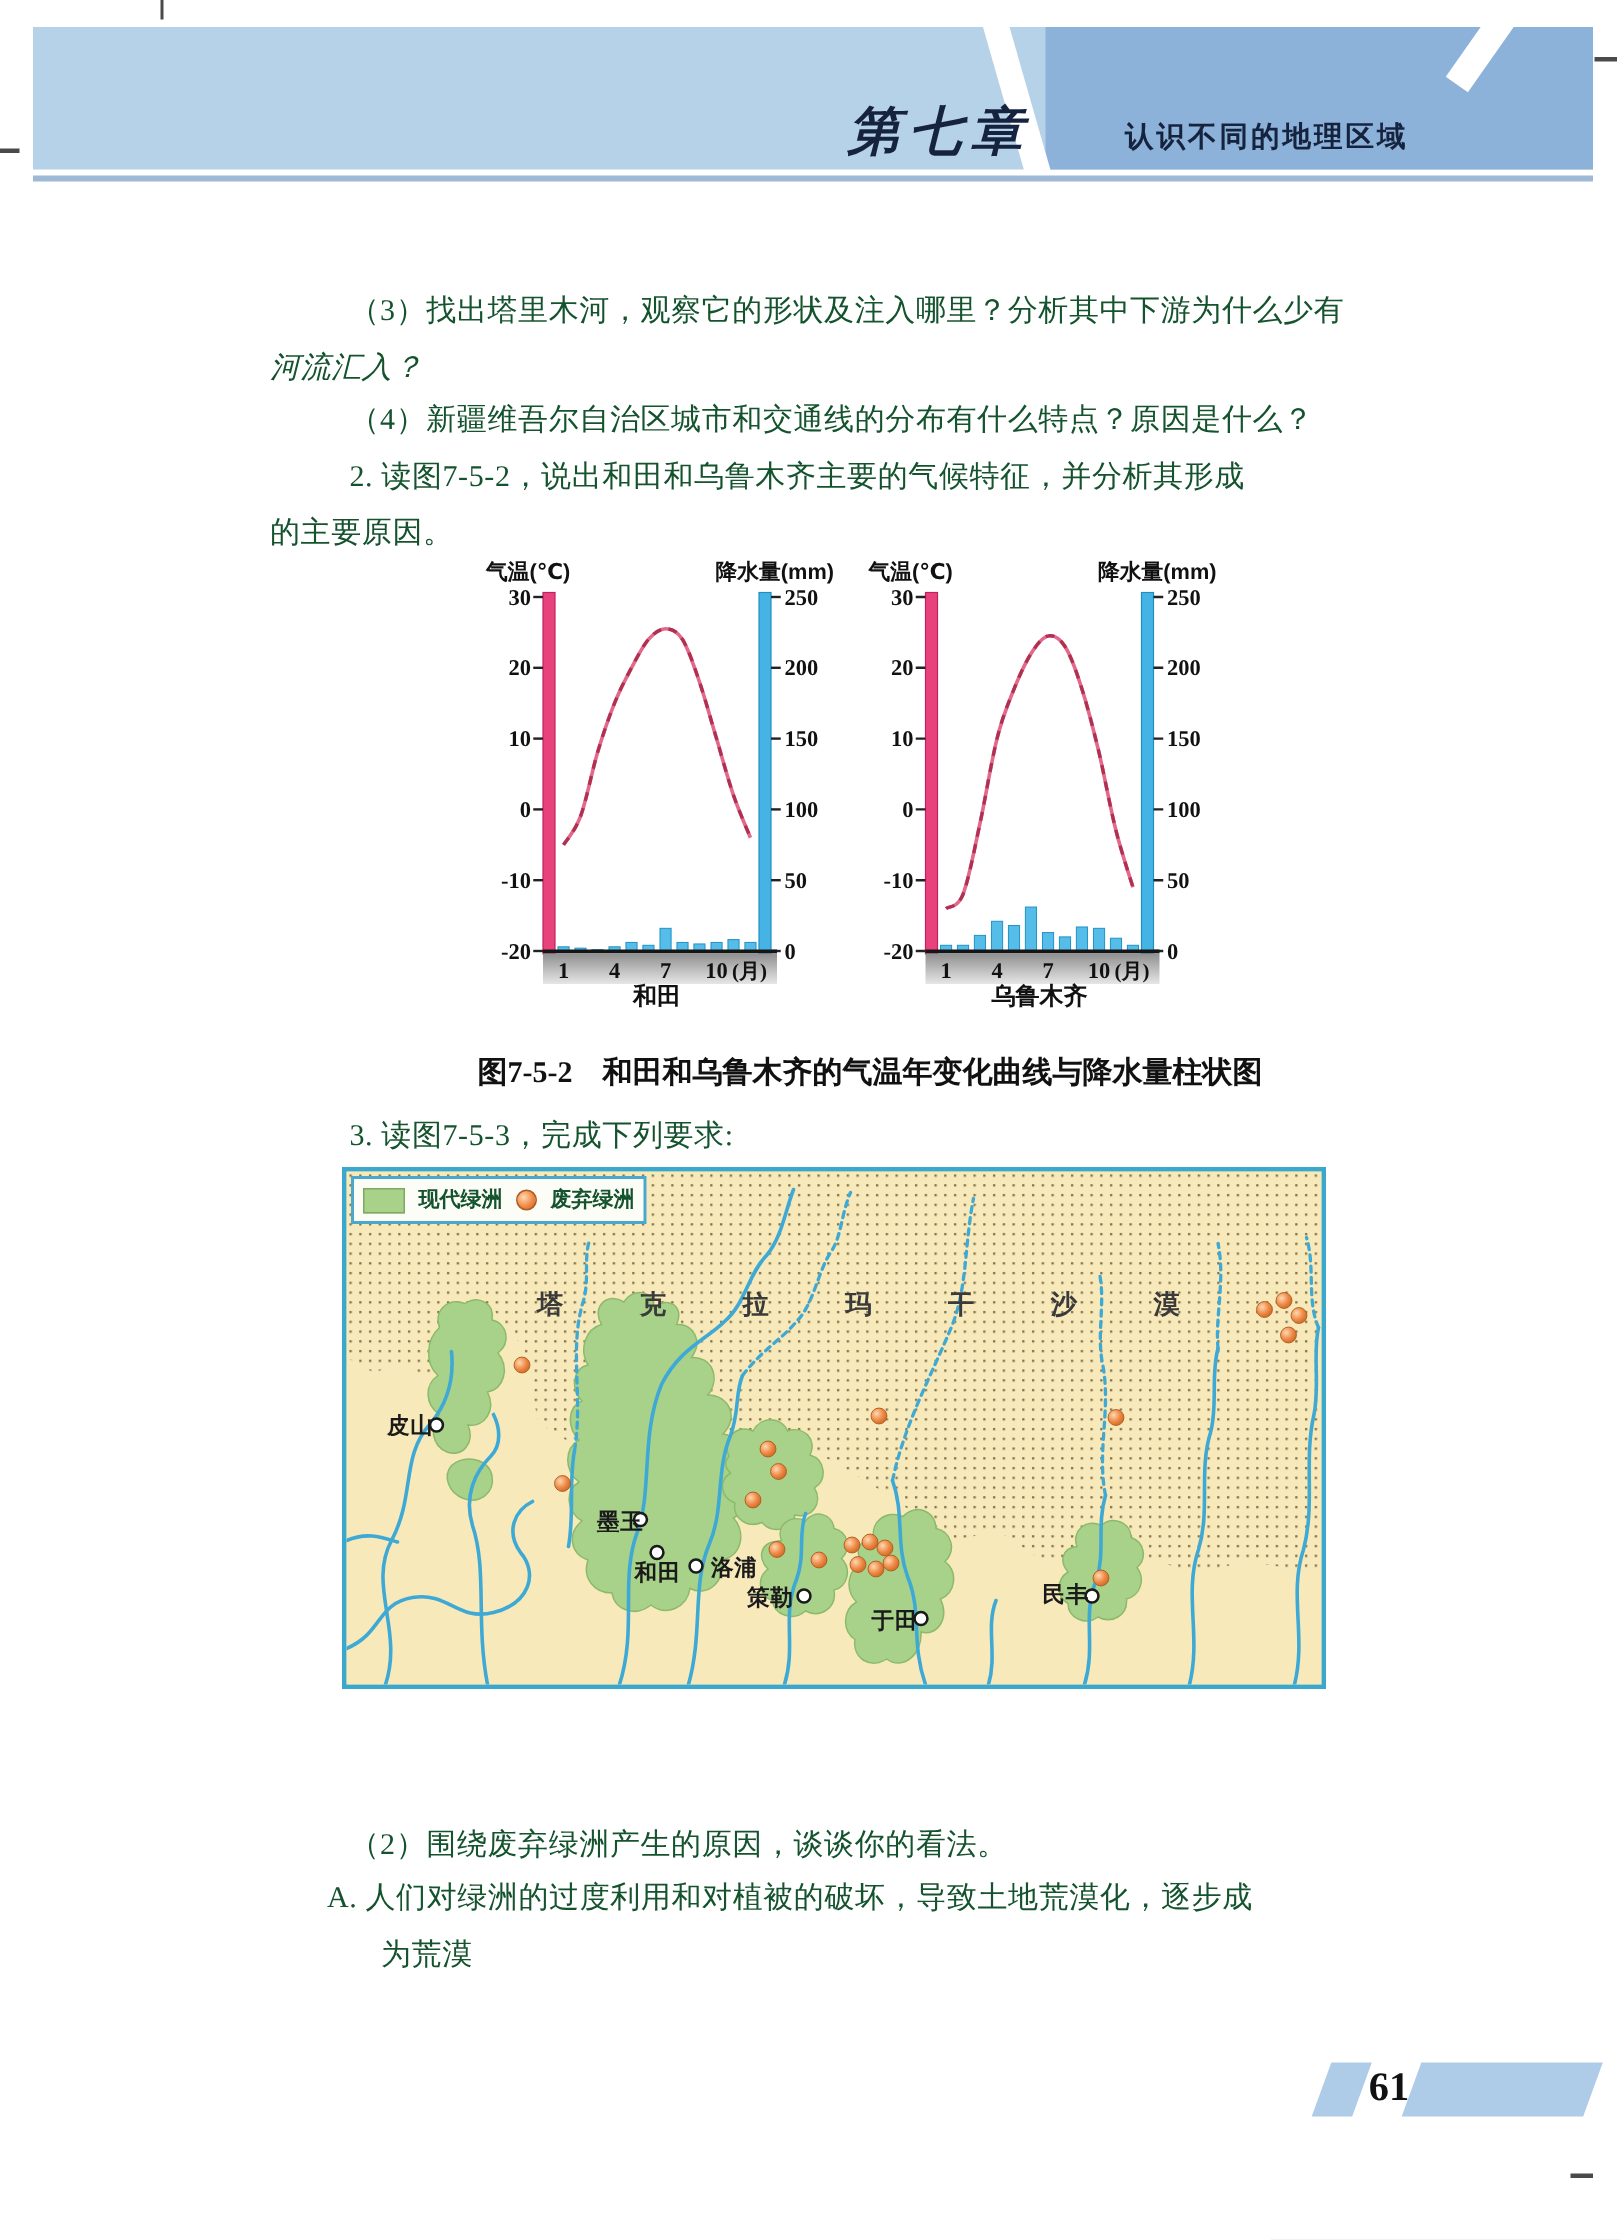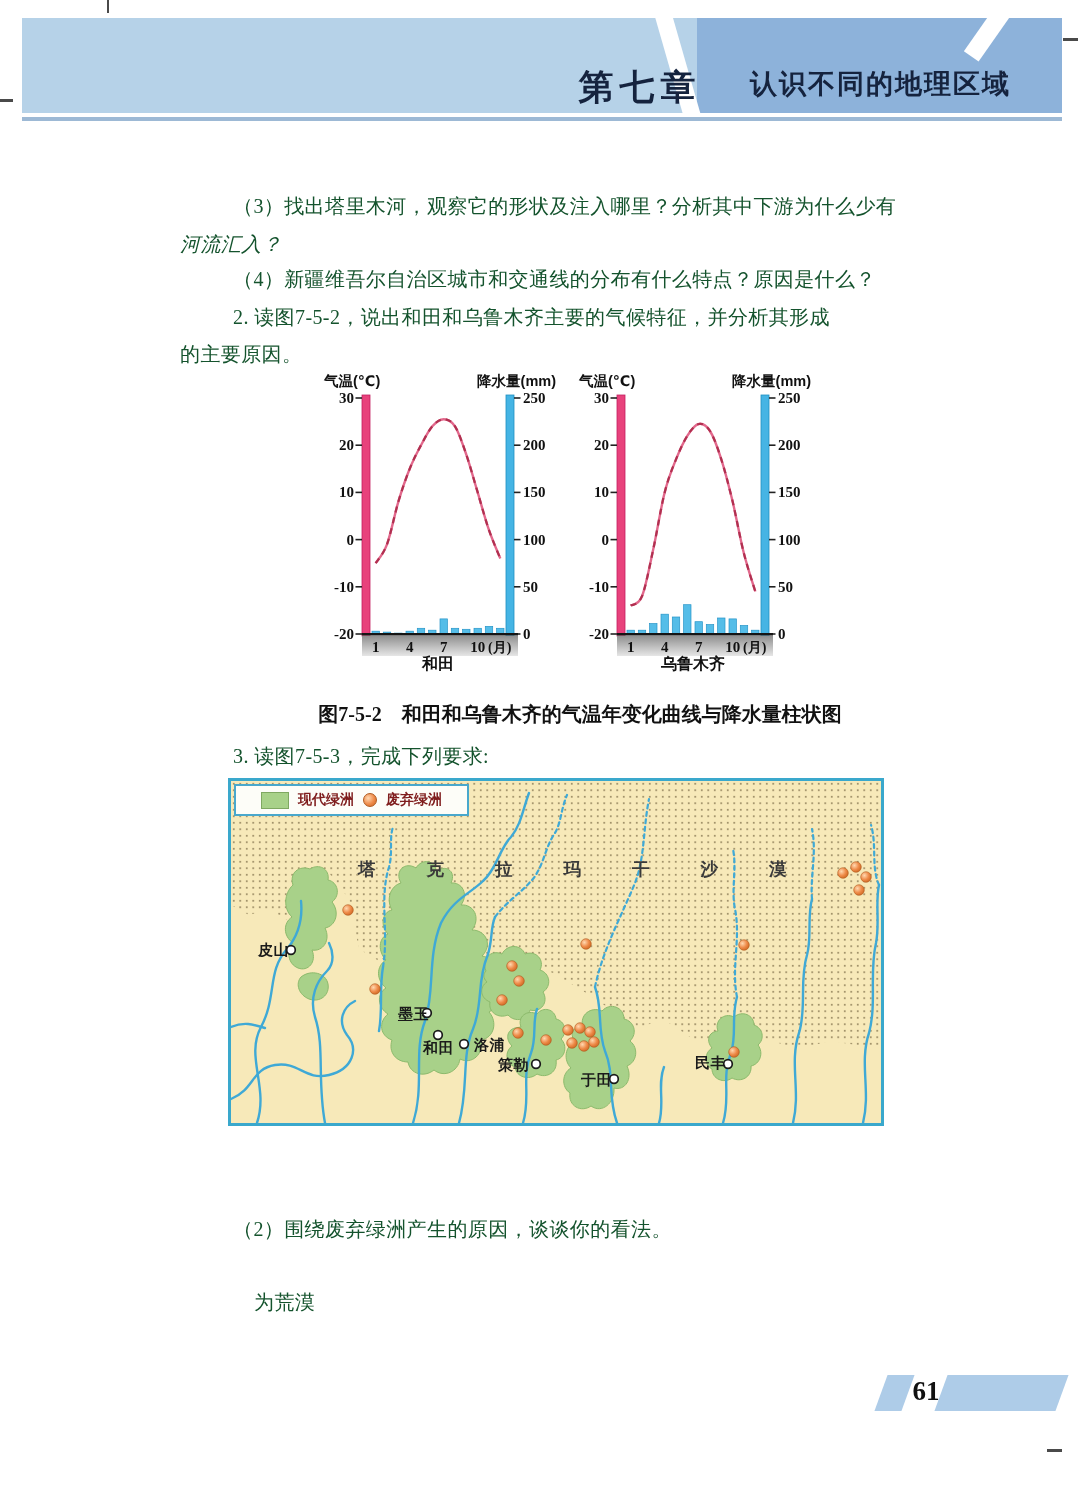--- a/index.html
+++ b/index.html
@@ -4,44 +4,44 @@
 <style>
   html,body{margin:0;padding:0;background:#e8e8e8;}
   .page{position:relative;width:1080px;height:1493px;background:#ffffff;overflow:hidden;
         font-family:"Liberation Serif","DejaVu Serif",serif;color:#1f1f1f;}
   
   .header-band{position:absolute;left:22px;top:18px;width:1040px;height:95px;background:#b6d2e8;}
   .header-dark{position:absolute;left:675px;top:0;width:365px;height:95px;background:#8db2da;}
   .header-slash{position:absolute;background:#ffffff;}
   .slash-a{left:648px;top:-10px;width:17px;height:120px;transform:rotate(-16deg);}
   .slash-b{left:283px;top:-18px;width:18px;height:62px;transform:rotate(35deg);}
-  .chapter-label{position:absolute;left:543px;top:46px;width:150px;text-align:center;
+  .chapter-label{position:absolute;left:543px;top:46px;width:150px;text-align:left;
         font-family:"Liberation Sans","DejaVu Sans",sans-serif;font-weight:bold;font-size:35px;
-        color:#15233e;letter-spacing:6px;}
-  .chapter-title{position:absolute;left:728px;top:48px;
-        font-family:"Liberation Sans","DejaVu Sans",sans-serif;font-weight:bold;font-size:27px;
+        color:#15233e;letter-spacing:6px;font-style:italic;}
+  .chapter-title{position:absolute;left:728px;top:60px;
+        font-family:"Liberation Sans","DejaVu Sans",sans-serif;font-weight:bold;font-size:19px;
         color:#15233e;letter-spacing:2px;}
   .header-rule{position:absolute;left:22px;top:117px;width:1040px;height:4px;background:#9db9d5;}
   .artifact{position:absolute;background:#4a4a4a;}
   
   .body-line{position:absolute;font-size:20px;letter-spacing:0.4px;white-space:nowrap;color:#14532d;}
   .l1{left:233px;top:193px;} .l2{left:180px;top:231px;font-style:italic;} .l3{left:233px;top:266px;}
   .l4{left:233px;top:304px;} .l5{left:180px;top:341px;} .l6{left:233px;top:743px;}
   .b1{left:233px;top:1178px;} .b2{left:233px;top:1216px;} .b3{left:218px;top:1251px;} .b4{left:254px;top:1289px;}
   .caption{position:absolute;left:0;right:0;text-align:center;
         font-family:Liberation Serif, serif;font-weight:bold;font-size:20px;color:#111;}
   .cap1{top:701px;left:80px;}
   .cap2{top:1139px;left:0px;right:30px;}
   
   .chart{position:absolute;top:368px;width:240px;height:304px;}
   
   .map-wrap{position:absolute;left:228px;top:778px;width:650px;height:342px;border:3px solid #3aa8cc;background:#f7e9b9;}
-  .legend{position:absolute;left:3px;top:3px;display:flex;align-items:center;gap:9px;padding:5px 25px;
+  .legend{position:absolute;left:3px;top:3px;display:flex;align-items:center;gap:9px;padding:5px 6px;
         background:#fdfdf8;border:2px solid #49a8cc;
-        font-family:"Liberation Sans","DejaVu Sans",sans-serif;font-weight:bold;font-size:14px;color:#7f1d1d;}
+        font-family:"Liberation Sans","DejaVu Sans",sans-serif;font-weight:bold;font-size:14px;color:#14532d;}
   .legend-swatch{display:inline-block;width:26px;height:15px;background:#a8d189;border:1px solid #7fa861;}
   .legend-dot{display:inline-block;width:12px;height:12px;border-radius:50%;
         background:radial-gradient(circle at 35% 35%, #ffd8b0, #ee8a48 55%, #c9641f);border:1px solid #b05a1e;}
   
   .pg-shape{position:absolute;background:#aecce8;transform:skewX(-20deg);}
   .pg-left{left:881px;top:1375px;width:27px;height:36px;}
   .pg-right{left:941px;top:1375px;width:121px;height:36px;}
   .pg-num{position:absolute;left:908px;top:1376px;width:36px;text-align:center;
         font-weight:bold;font-size:27px;color:#111;}
 </style>
@@ -297,18 +297,19 @@
     <div class="legend">
       <span class="legend-swatch"></span>
       <span>现代绿洲</span>
       <span class="legend-dot"></span>
       <span>废弃绿洲</span>
     </div>
   </div>
 
 
   <div class="body-line b2">（2）围绕废弃绿洲产生的原因，谈谈你的看法。</div>
+  <div class="body-line b3">A. 人们对绿洲的过度利用和对植被的破坏，导致土地荒漠化，逐步成</div>
   <div class="body-line b4">为荒漠</div>
 
   <div class="pg-shape pg-left"></div>
   <div class="pg-num">61</div>
   <div class="pg-shape pg-right"></div>
 </div>
 
 </body></html>

